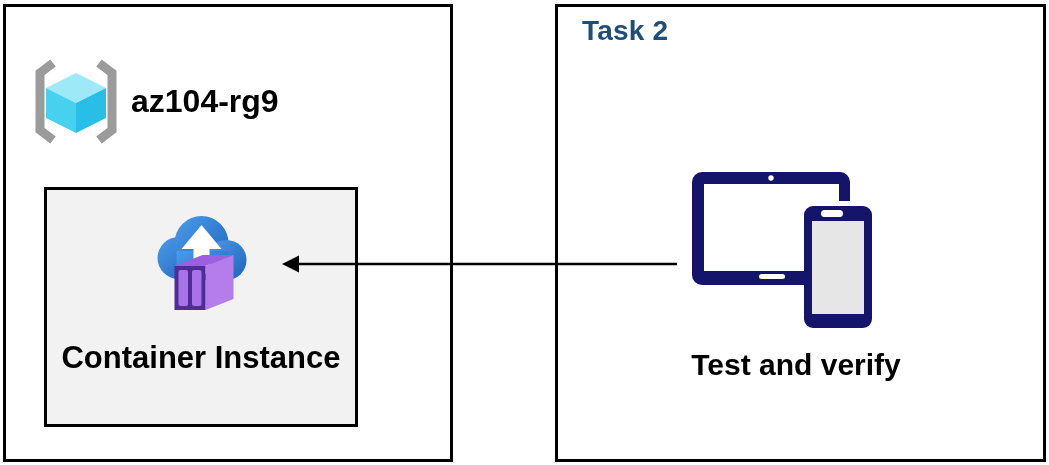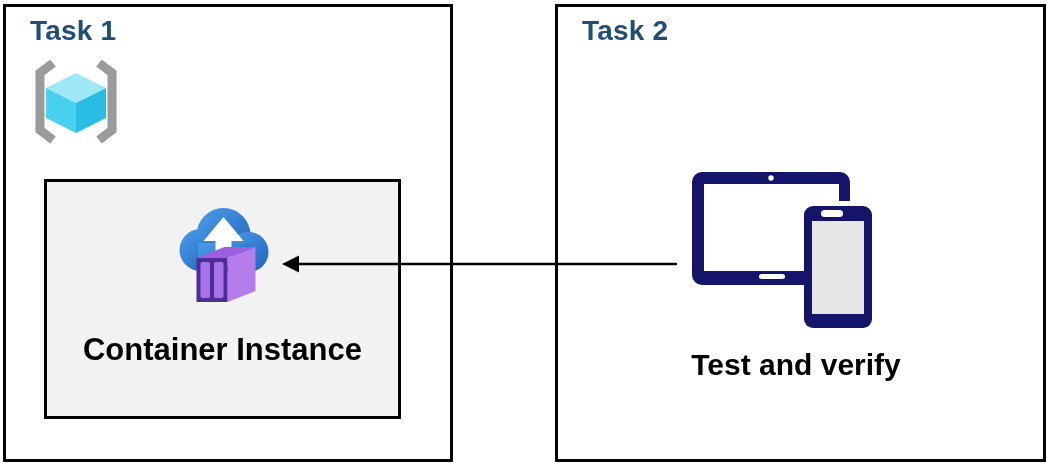--- a/index.html
+++ b/index.html
@@ -45,22 +45,22 @@
     position: absolute;
     left: 125px;
     top: 76px;
     font-size: 32px;
     font-weight: 700;
     color: var(--label-black, #000);
   }
   .ci-box {
     position: absolute;
     left: 38px;
-    top: 172px;
-    width: 357px;
+    top: 180px;
+    width: 314px;
     height: 240px;
     background: var(--ci-box-fill, #F2F2F2);
     border: 3px solid var(--border-black, #000);
     box-sizing: border-box;
   }
   .ci-icon {
     position: absolute;
     left: 50%;
     transform: translateX(-50%);
     top: 13px;
@@ -100,31 +100,31 @@
     width: 400px;
     height: 26px;
   }
 </style>
 </head>
 <body>
 
 <div class="page">
 
   <div class="task-box t1">
-    <div class="task-title">Task 1</div>
 
     <svg class="rg-icon" viewBox="0 0 90 90">
 
       <polyline points="22,6 9,16 9,73 22,83" fill="none" stroke="var(--rg-bracket-gray,#9B9B9B)" stroke-width="9"></polyline>
       <polyline points="68,6 81,16 81,73 68,83" fill="none" stroke="var(--rg-bracket-gray,#9B9B9B)" stroke-width="9"></polyline>
 
       <polygon points="45,16 75,31 45,46 15,31" fill="var(--rg-cube-top,#9EE9F8)"></polygon>
       <polygon points="15,31 45,46 45,76 15,61" fill="var(--rg-cube-left,#47D1EF)"></polygon>
       <polygon points="75,31 45,46 45,76 75,61" fill="var(--rg-cube-right,#29BEE6)"></polygon>
     </svg>
+    <span class="rg-name">az104-rg9</span>
 
     <div class="ci-box">
       <svg class="ci-icon" viewBox="0 0 125 125">
         <defs>
           <linearGradient id="cloudGrad" x1="0" y1="0" x2="1" y2="1">
             <stop offset="0" style="stop-color:var(--cloud-blue-light,#4C9CE8)"></stop>
             <stop offset="1" style="stop-color:var(--cloud-blue-dark,#1E63BC)"></stop>
           </linearGradient>
         </defs>
 

